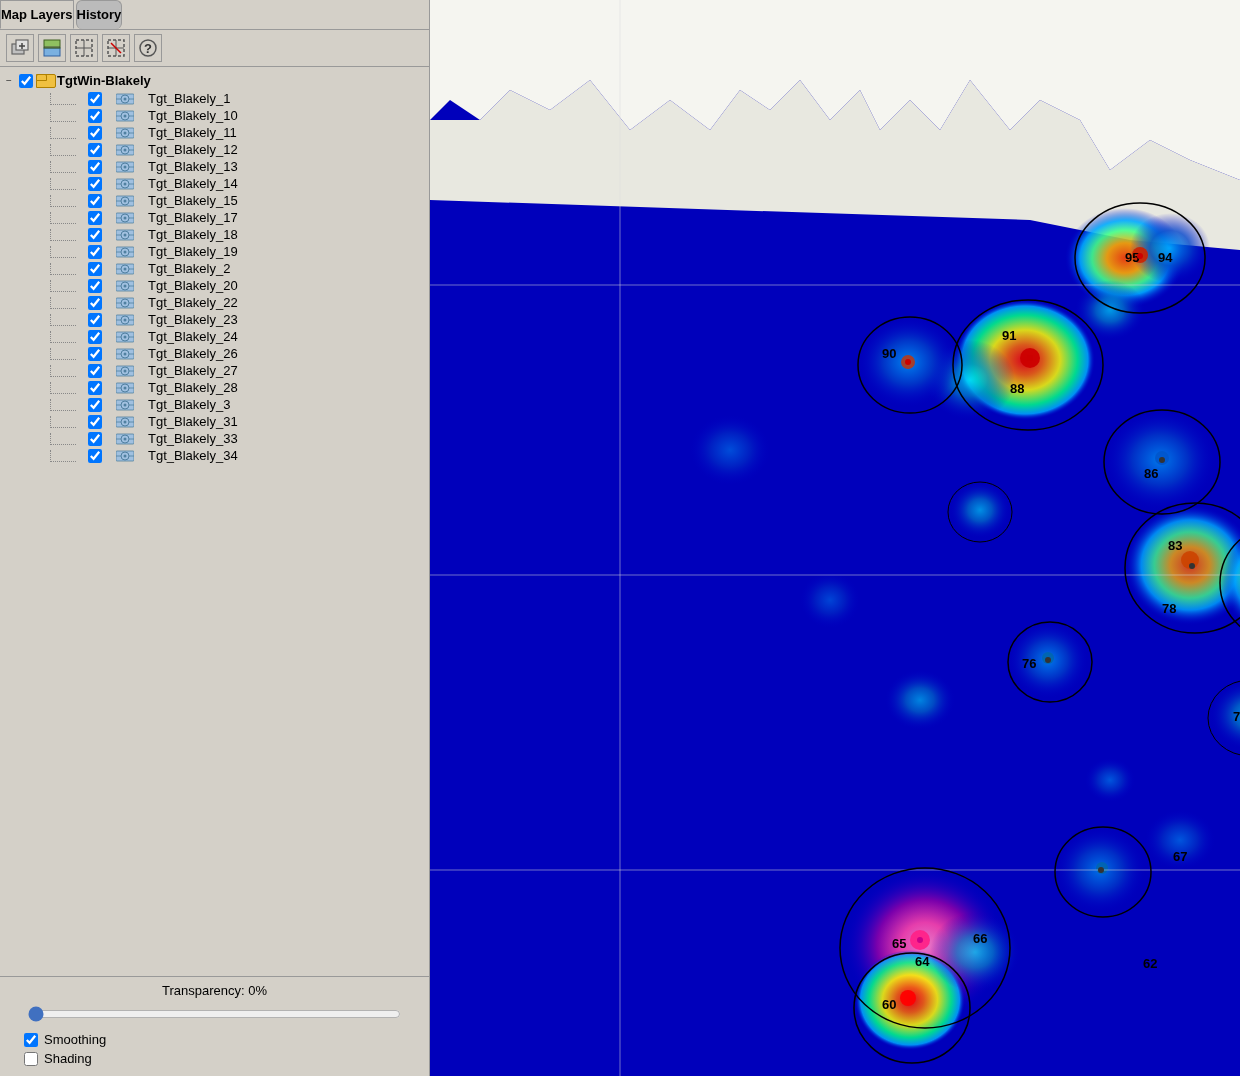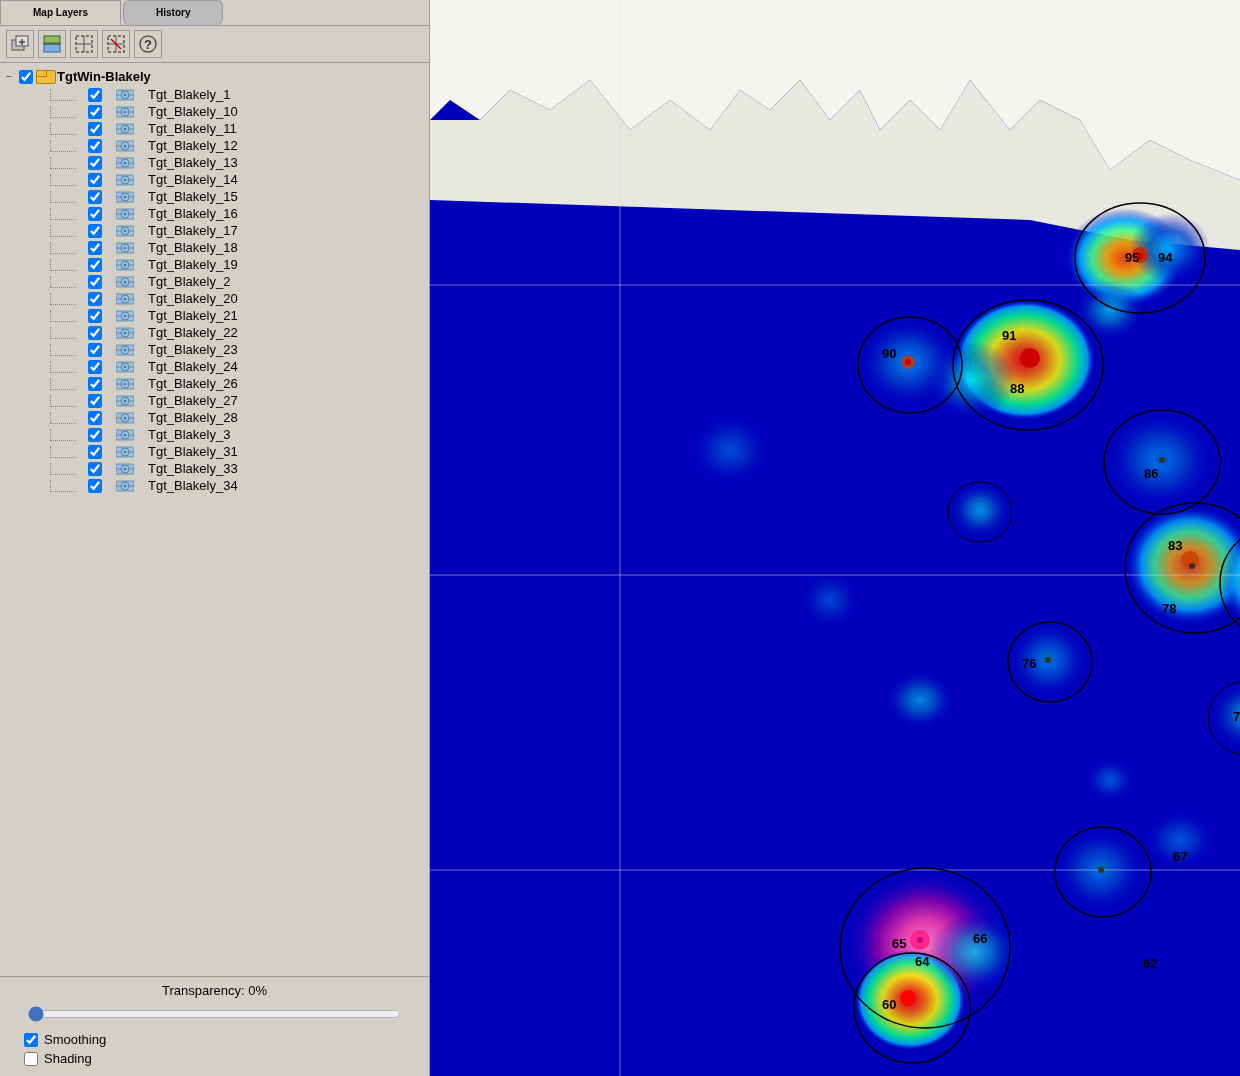--- a/index.html
+++ b/index.html
@@ -5,21 +5,21 @@
     * { margin: 0; padding: 0; box-sizing: border-box; }
     body { width: 1240px; height: 1076px; overflow: hidden; font-family: 'Segoe UI', Arial, sans-serif; font-size: 13px; background: #d4d0c8; display: flex; flex-direction: column; }
 
     .app-container { display: flex; width: 1240px; height: 1076px; }
 
     
     .left-panel { width: 430px; min-width: 430px; height: 100%; background: #d4d0c8; display: flex; flex-direction: column; border-right: 1px solid #999; }
 
     
     .tabs { display: flex; background: #d4d0c8; border-bottom: 1px solid #999; }
-    .tab { padding: 6px 32px; font-size: 10px; font-weight: bold; cursor: pointer; border: 1px solid #999; border-bottom: none; margin-right: 2px; background: #d4d0c8; }
+    .tab { padding: 6px 0; font-size: 13px; font-weight: bold; cursor: pointer; border: 1px solid #999; border-bottom: none; margin-right: 2px; background: #d4d0c8; }
     .tab.active { background: #d4d0c8; border-bottom: 1px solid #d4d0c8; z-index: 1; }
     .tab:not(.active) { background: #bbb; border-radius: 6px; }
 
     
     .toolbar { display: flex; align-items: center; padding: 4px 6px; gap: 4px; border-bottom: 1px solid #999; background: #d4d0c8; }
     .toolbar-btn { width: 28px; height: 28px; border: 1px solid #999; background: #d4d0c8; cursor: pointer; display: flex; align-items: center; justify-content: center; font-size: 14px; }
 
     
     .layer-tree-container { flex: 1; overflow: hidden; position: relative; }
     .layer-tree { height: 100%; overflow-y: scroll; padding: 4px 0; }
@@ -199,32 +199,20 @@
             <div class="tree-item">
     <span style="display:inline-block;width:26px;height:12px;border-left:1px dotted #888;border-bottom:1px dotted #888;margin-left:20px;flex-shrink:0;"></span>
     <input type="checkbox" checked="" class="tree-checkbox" style="margin-right: 2px;">
     <svg width="18" height="14" viewBox="0 0 18 14" style="margin-right:2px;flex-shrink:0;">
       <rect x="0" y="2" width="18" height="10" rx="1" fill="#a0c0e0" stroke="#5080a0" stroke-width="0.8"></rect>
       <circle cx="9" cy="7" r="4" fill="none" stroke="#5080a0" stroke-width="1"></circle>
       <circle cx="9" cy="7" r="1.5" fill="#5080a0"></circle>
       <line x1="0" y1="7" x2="5" y2="7" stroke="#5080a0" stroke-width="0.8"></line>
       <line x1="13" y1="7" x2="18" y2="7" stroke="#5080a0" stroke-width="0.8"></line>
     </svg>
-    <span class="item-label">Tgt_Blakely_16</span>
-  </div>
-            <div class="tree-item">
-    <span style="display:inline-block;width:26px;height:12px;border-left:1px dotted #888;border-bottom:1px dotted #888;margin-left:20px;flex-shrink:0;"></span>
-    <input type="checkbox" checked="" class="tree-checkbox" style="margin-right: 2px;">
-    <svg width="18" height="14" viewBox="0 0 18 14" style="margin-right:2px;flex-shrink:0;">
-      <rect x="0" y="2" width="18" height="10" rx="1" fill="#a0c0e0" stroke="#5080a0" stroke-width="0.8"></rect>
-      <circle cx="9" cy="7" r="4" fill="none" stroke="#5080a0" stroke-width="1"></circle>
-      <circle cx="9" cy="7" r="1.5" fill="#5080a0"></circle>
-      <line x1="0" y1="7" x2="5" y2="7" stroke="#5080a0" stroke-width="0.8"></line>
-      <line x1="13" y1="7" x2="18" y2="7" stroke="#5080a0" stroke-width="0.8"></line>
-    </svg>
     <span class="item-label">Tgt_Blakely_17</span>
   </div>
             <div class="tree-item">
     <span style="display:inline-block;width:26px;height:12px;border-left:1px dotted #888;border-bottom:1px dotted #888;margin-left:20px;flex-shrink:0;"></span>
     <input type="checkbox" checked="" class="tree-checkbox" style="margin-right: 2px;">
     <svg width="18" height="14" viewBox="0 0 18 14" style="margin-right:2px;flex-shrink:0;">
       <rect x="0" y="2" width="18" height="10" rx="1" fill="#a0c0e0" stroke="#5080a0" stroke-width="0.8"></rect>
       <circle cx="9" cy="7" r="4" fill="none" stroke="#5080a0" stroke-width="1"></circle>
       <circle cx="9" cy="7" r="1.5" fill="#5080a0"></circle>
       <line x1="0" y1="7" x2="5" y2="7" stroke="#5080a0" stroke-width="0.8"></line>
@@ -260,32 +248,20 @@
     <span style="display:inline-block;width:26px;height:12px;border-left:1px dotted #888;border-bottom:1px dotted #888;margin-left:20px;flex-shrink:0;"></span>
     <input type="checkbox" checked="" class="tree-checkbox" style="margin-right: 2px;">
     <svg width="18" height="14" viewBox="0 0 18 14" style="margin-right:2px;flex-shrink:0;">
       <rect x="0" y="2" width="18" height="10" rx="1" fill="#a0c0e0" stroke="#5080a0" stroke-width="0.8"></rect>
       <circle cx="9" cy="7" r="4" fill="none" stroke="#5080a0" stroke-width="1"></circle>
       <circle cx="9" cy="7" r="1.5" fill="#5080a0"></circle>
       <line x1="0" y1="7" x2="5" y2="7" stroke="#5080a0" stroke-width="0.8"></line>
       <line x1="13" y1="7" x2="18" y2="7" stroke="#5080a0" stroke-width="0.8"></line>
     </svg>
     <span class="item-label">Tgt_Blakely_20</span>
-  </div>
-            <div class="tree-item">
-    <span style="display:inline-block;width:26px;height:12px;border-left:1px dotted #888;border-bottom:1px dotted #888;margin-left:20px;flex-shrink:0;"></span>
-    <input type="checkbox" checked="" class="tree-checkbox" style="margin-right: 2px;">
-    <svg width="18" height="14" viewBox="0 0 18 14" style="margin-right:2px;flex-shrink:0;">
-      <rect x="0" y="2" width="18" height="10" rx="1" fill="#a0c0e0" stroke="#5080a0" stroke-width="0.8"></rect>
-      <circle cx="9" cy="7" r="4" fill="none" stroke="#5080a0" stroke-width="1"></circle>
-      <circle cx="9" cy="7" r="1.5" fill="#5080a0"></circle>
-      <line x1="0" y1="7" x2="5" y2="7" stroke="#5080a0" stroke-width="0.8"></line>
-      <line x1="13" y1="7" x2="18" y2="7" stroke="#5080a0" stroke-width="0.8"></line>
-    </svg>
-    <span class="item-label">Tgt_Blakely_21</span>
   </div>
             <div class="tree-item">
     <span style="display:inline-block;width:26px;height:12px;border-left:1px dotted #888;border-bottom:1px dotted #888;margin-left:20px;flex-shrink:0;"></span>
     <input type="checkbox" checked="" class="tree-checkbox" style="margin-right: 2px;">
     <svg width="18" height="14" viewBox="0 0 18 14" style="margin-right:2px;flex-shrink:0;">
       <rect x="0" y="2" width="18" height="10" rx="1" fill="#a0c0e0" stroke="#5080a0" stroke-width="0.8"></rect>
       <circle cx="9" cy="7" r="4" fill="none" stroke="#5080a0" stroke-width="1"></circle>
       <circle cx="9" cy="7" r="1.5" fill="#5080a0"></circle>
       <line x1="0" y1="7" x2="5" y2="7" stroke="#5080a0" stroke-width="0.8"></line>
       <line x1="13" y1="7" x2="18" y2="7" stroke="#5080a0" stroke-width="0.8"></line>

